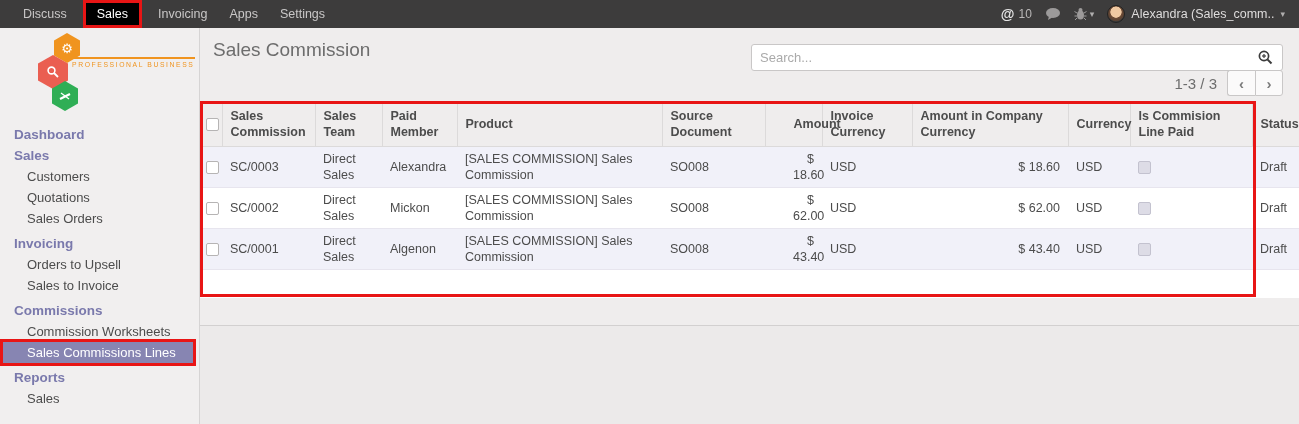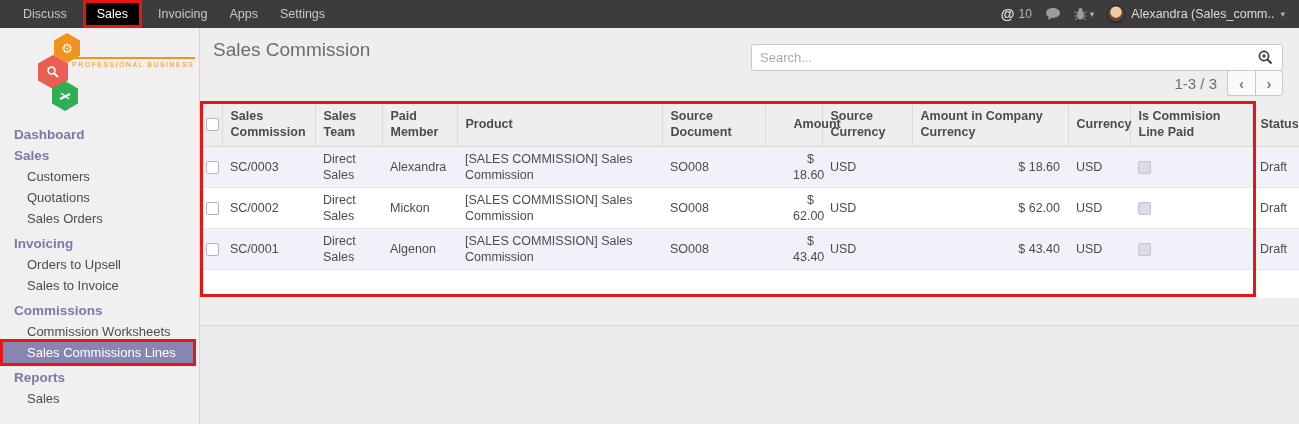--- a/index.html
+++ b/index.html
@@ -243,21 +243,21 @@
       </colgroup>
       <thead>
         <tr>
           <th><span class="cb"></span></th>
           <th>Sales Commission</th>
           <th>Sales Team</th>
           <th>Paid Member</th>
           <th>Product</th>
           <th>Source Document</th>
           <th class="num">Amount</th>
-          <th>Source Currency</th>
+          <th>Invoice Currency</th>
           <th>Amount in Company Currency</th>
           <th>Currency</th>
           <th>Is Commision Line Paid</th>
           <th>Status</th>
         </tr>
       </thead>
       <tbody>
         <tr class="data-row odd">
           <td><span class="cb"></span></td>
           <td>SC/0003</td>

